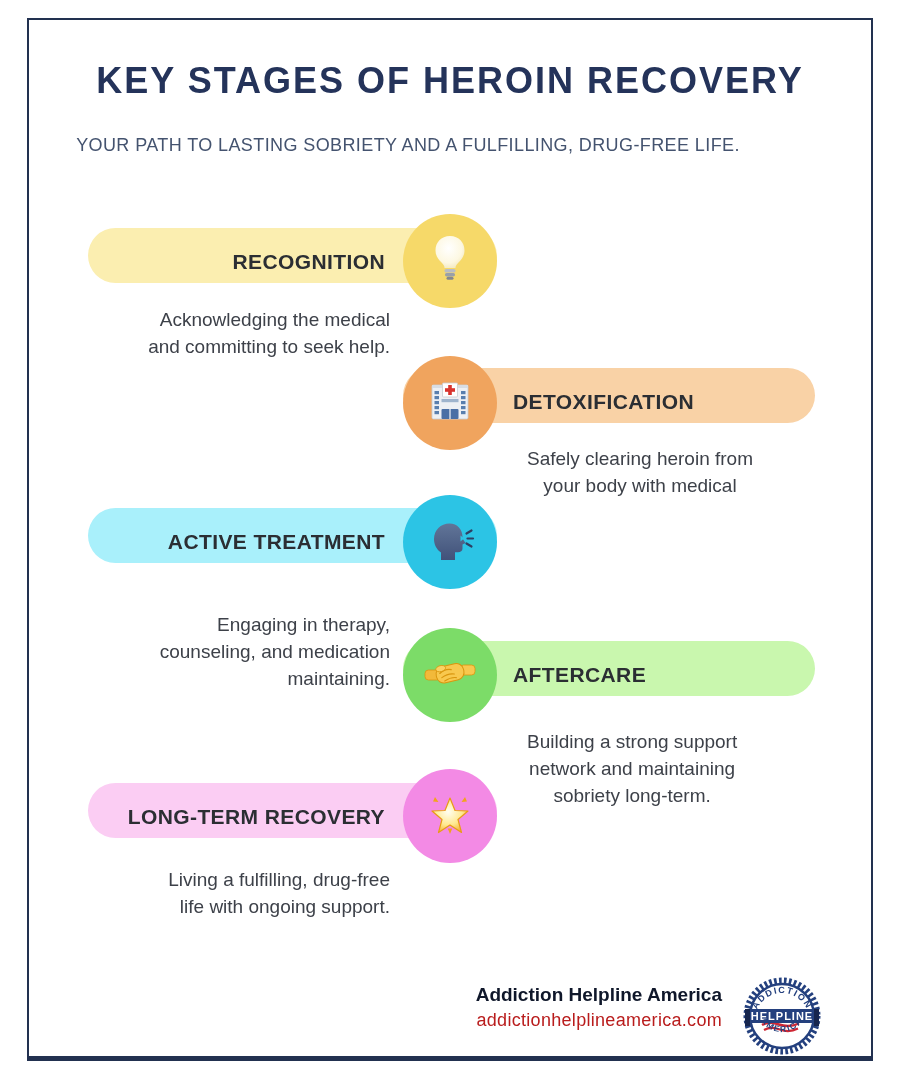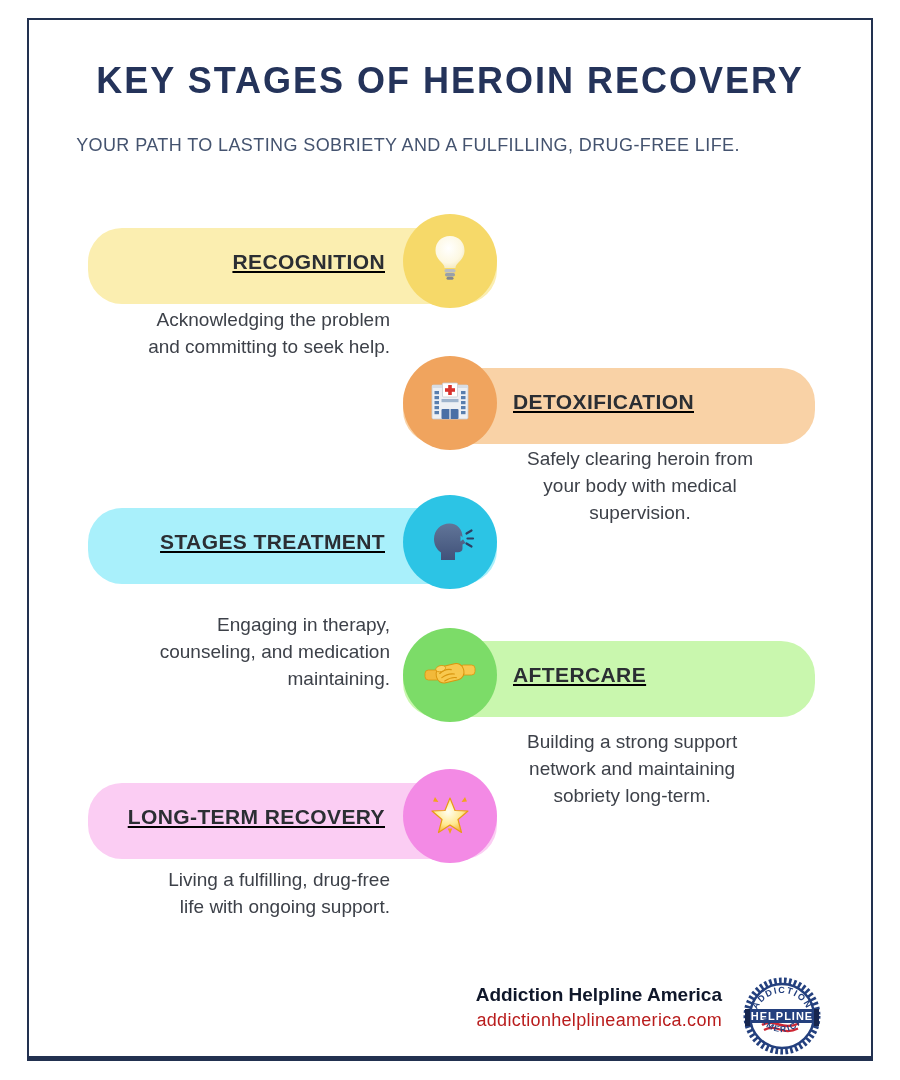--- a/index.html
+++ b/index.html
@@ -13,21 +13,21 @@
   }
   .page-title{
     position:absolute;left:0;top:60px;width:900px;text-align:center;
     font-size:36px;font-weight:700;letter-spacing:2px;color:#24335a;
   }
   .page-subtitle{
     position:absolute;left:0;top:135px;width:816px;text-align:center;
     font-size:18px;font-weight:400;letter-spacing:0.4px;color:#44536f;
   }
   .pill{
-    position:absolute;height:76px;border-radius:34px;z-index:1;text-decoration:underline;
+    position:absolute;height:55px;border-radius:34px;z-index:1;
   }
   .pill .label{
     display:block;line-height:68px;font-size:21px;font-weight:700;
     letter-spacing:0.4px;color:#2b2e33;white-space:nowrap;
   }
   .pill.left{left:88px;width:409px;}
   .pill.left .label{text-align:right;padding-right:112px;}
   .pill.right{left:403px;width:412px;}
   .pill.right .label{text-align:left;padding-left:110px;}
   .stage-circle{
@@ -73,21 +73,21 @@
           </radialGradient>
         </defs>
         <path d="M24 3 C15 3 9.5 9.5 9.5 17.5 C9.5 23 12.5 26.5 15.5 29.5 C17.5 31.5 18.5 33 18.5 35 L29.5 35 C29.5 33 30.5 31.5 32.5 29.5 C35.5 26.5 38.5 23 38.5 17.5 C38.5 9.5 33 3 24 3 Z" fill="url(#bulbGlow)"></path>
         <rect x="18.5" y="36" width="11" height="3.6" rx="1.6" fill="#b9bdc4"></rect>
         <rect x="19" y="40" width="10" height="3.4" rx="1.6" fill="#9aa0a8"></rect>
         <rect x="20.5" y="43.8" width="7" height="3" rx="1.5" fill="#83878e"></rect>
       </svg>
     </span>
   </div>
   <div class="desc r" style="top:306px;">
-    <span>Acknowledging the problem</span>
+    <span>Acknowledging the medical</span>
     <span>and committing to seek help.</span>
     <span></span>
   </div>
 </div>
 
 <div>
   <div class="pill right" style="top:368px;background:#f9d2a6;">
     <span class="label">DETOXIFICATION</span>
   </div>
   <div class="stage-circle" style="top:356px;background:#f0a45e;">
@@ -112,27 +112,26 @@
         </g>
         <rect x="17.5" y="24" width="17" height="3.2" fill="#9fb4cd"></rect>
         <rect x="17.5" y="34" width="17" height="10" rx="1" fill="#4a6fa5"></rect>
         <rect x="25.2" y="34" width="1.6" height="10" fill="#ffffff" opacity="0.7"></rect>
       </svg>
     </span>
   </div>
   <div class="desc l" style="top:445px;">
     <span>Safely clearing heroin from</span>
     <span>your body with medical</span>
-    <span>supervision.</span>
   </div>
 </div>
 
 <div>
   <div class="pill left" style="top:508px;background:#a9f0fb;">
-    <span class="label">STAGES TREATMENT</span>
+    <span class="label">ACTIVE TREATMENT</span>
   </div>
   <div class="stage-circle" style="top:495px;background:#2cc4e5;">
     <span>
       <svg width="52" height="52" viewBox="0 0 52 52">
         <defs>
           <linearGradient id="headGrad" x1="0" y1="0" x2="0" y2="1">
             <stop offset="0%" stop-color="#617598"></stop>
             <stop offset="100%" stop-color="#41527a"></stop>
           </linearGradient>
         </defs>

